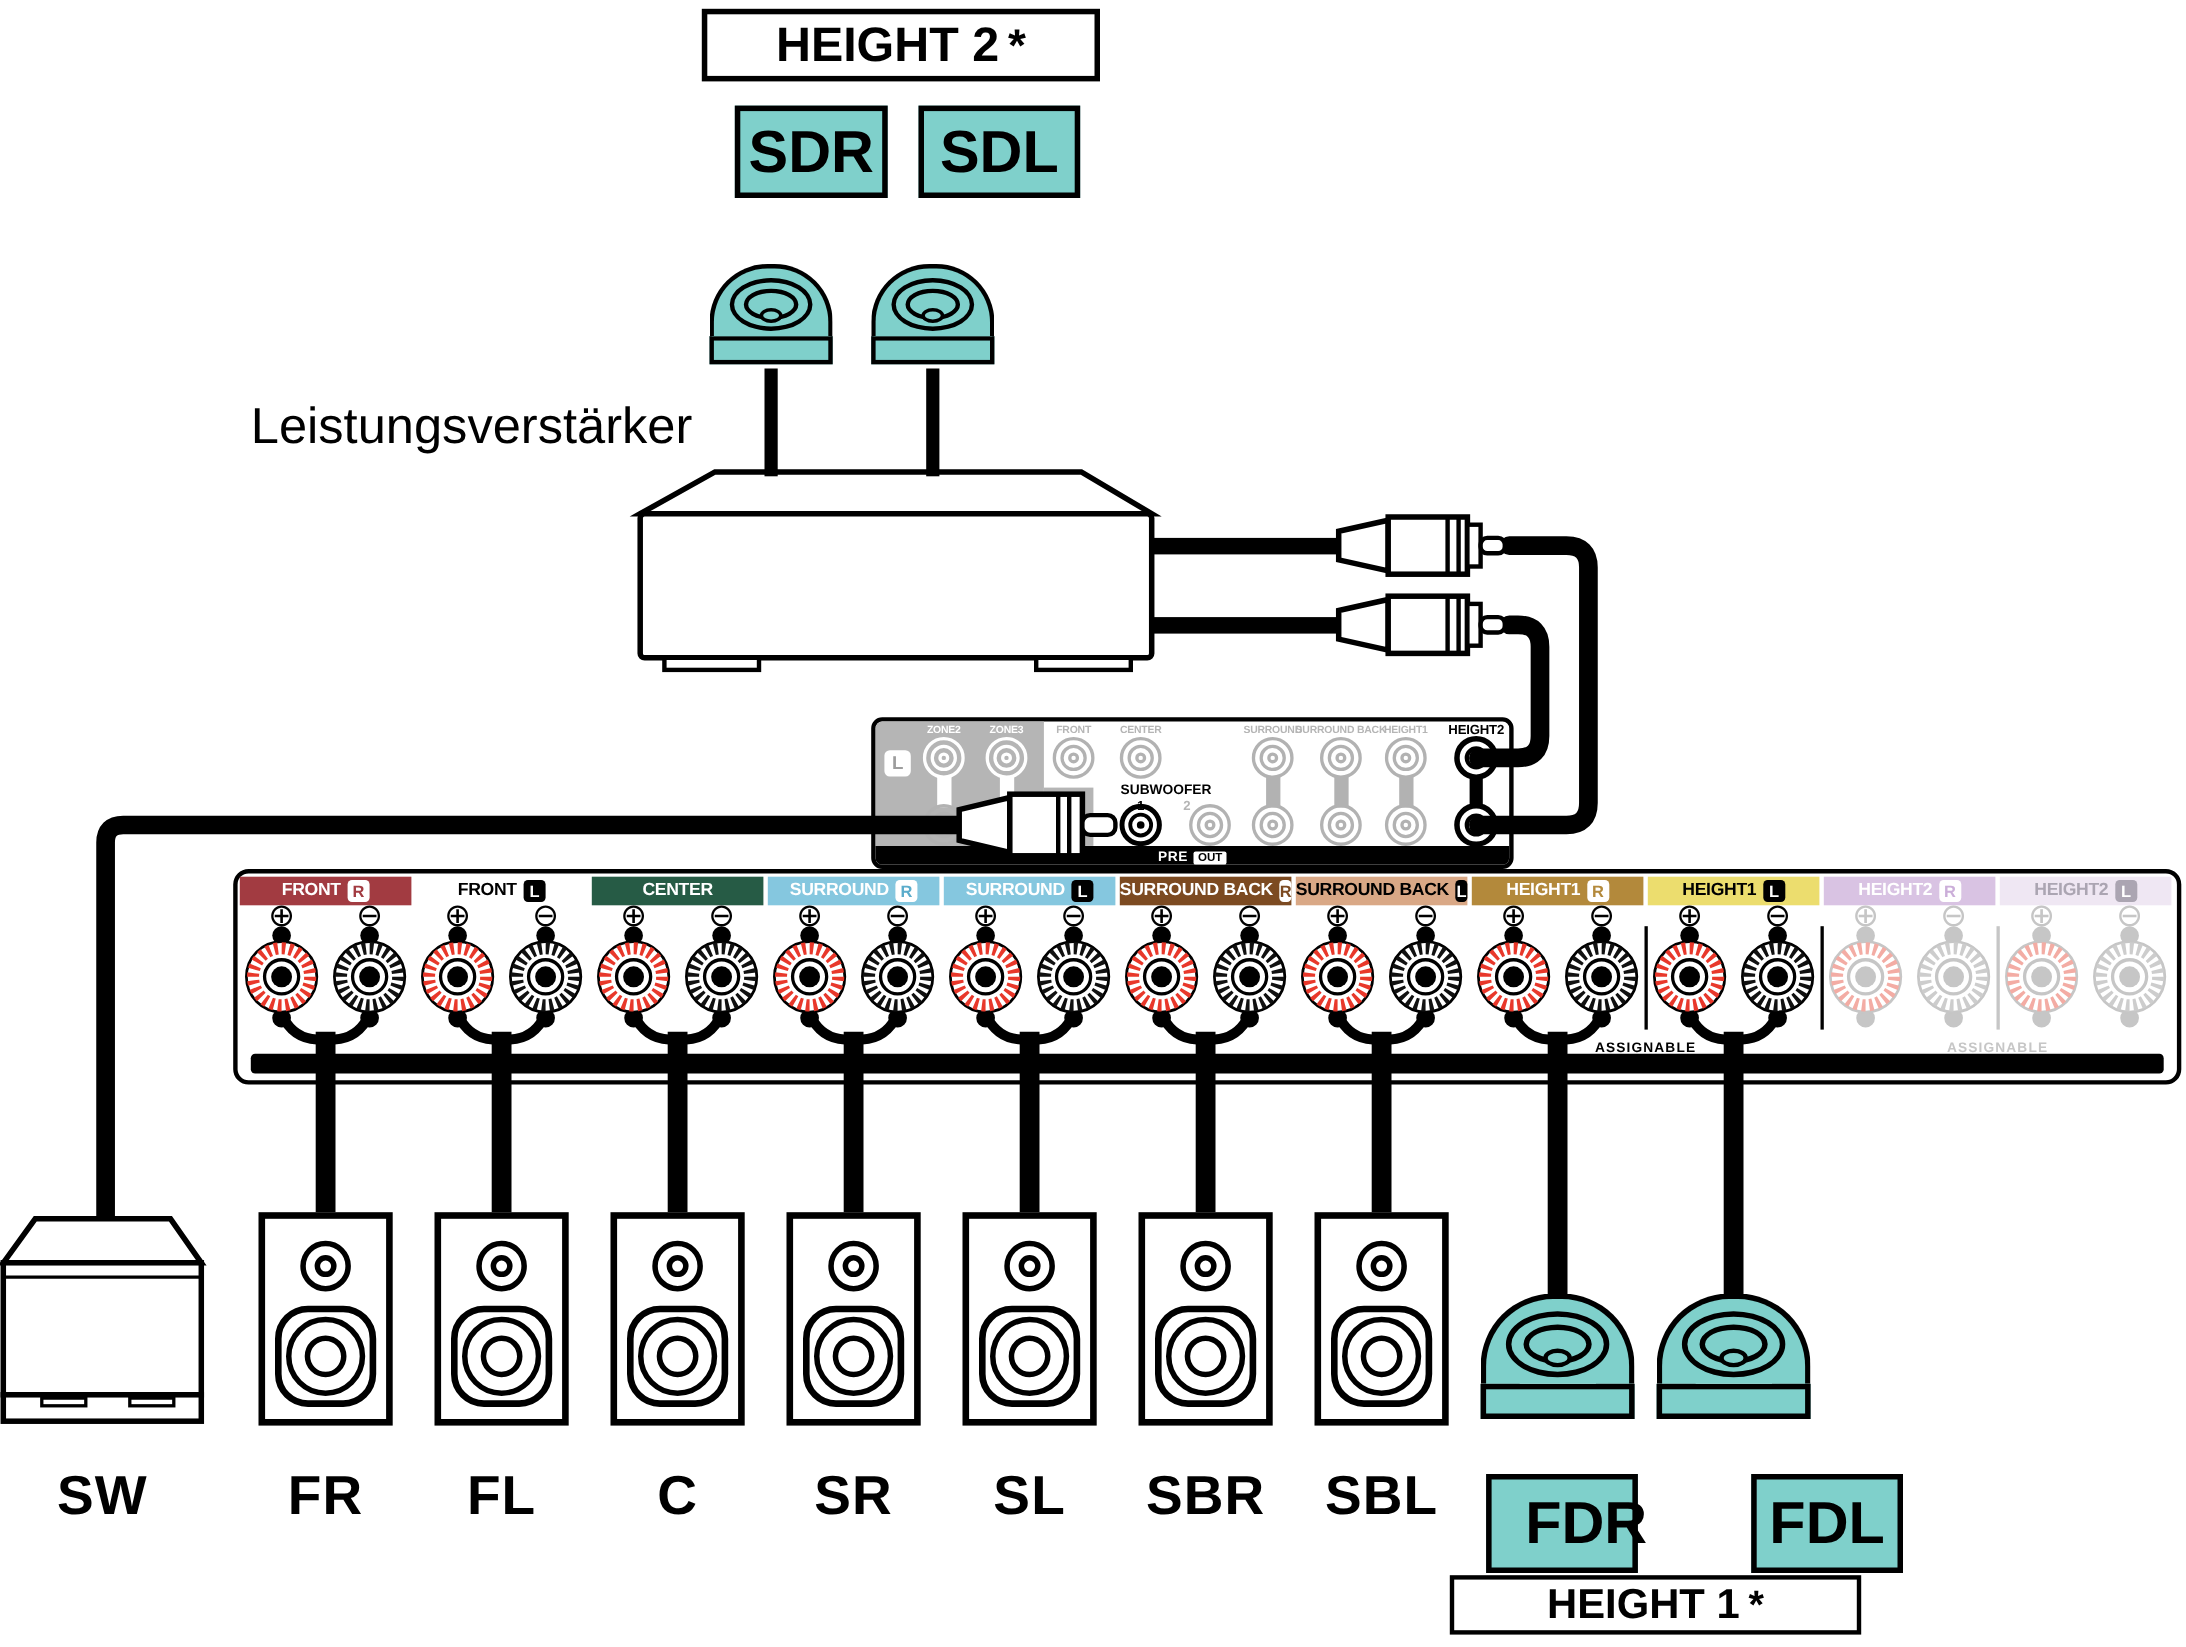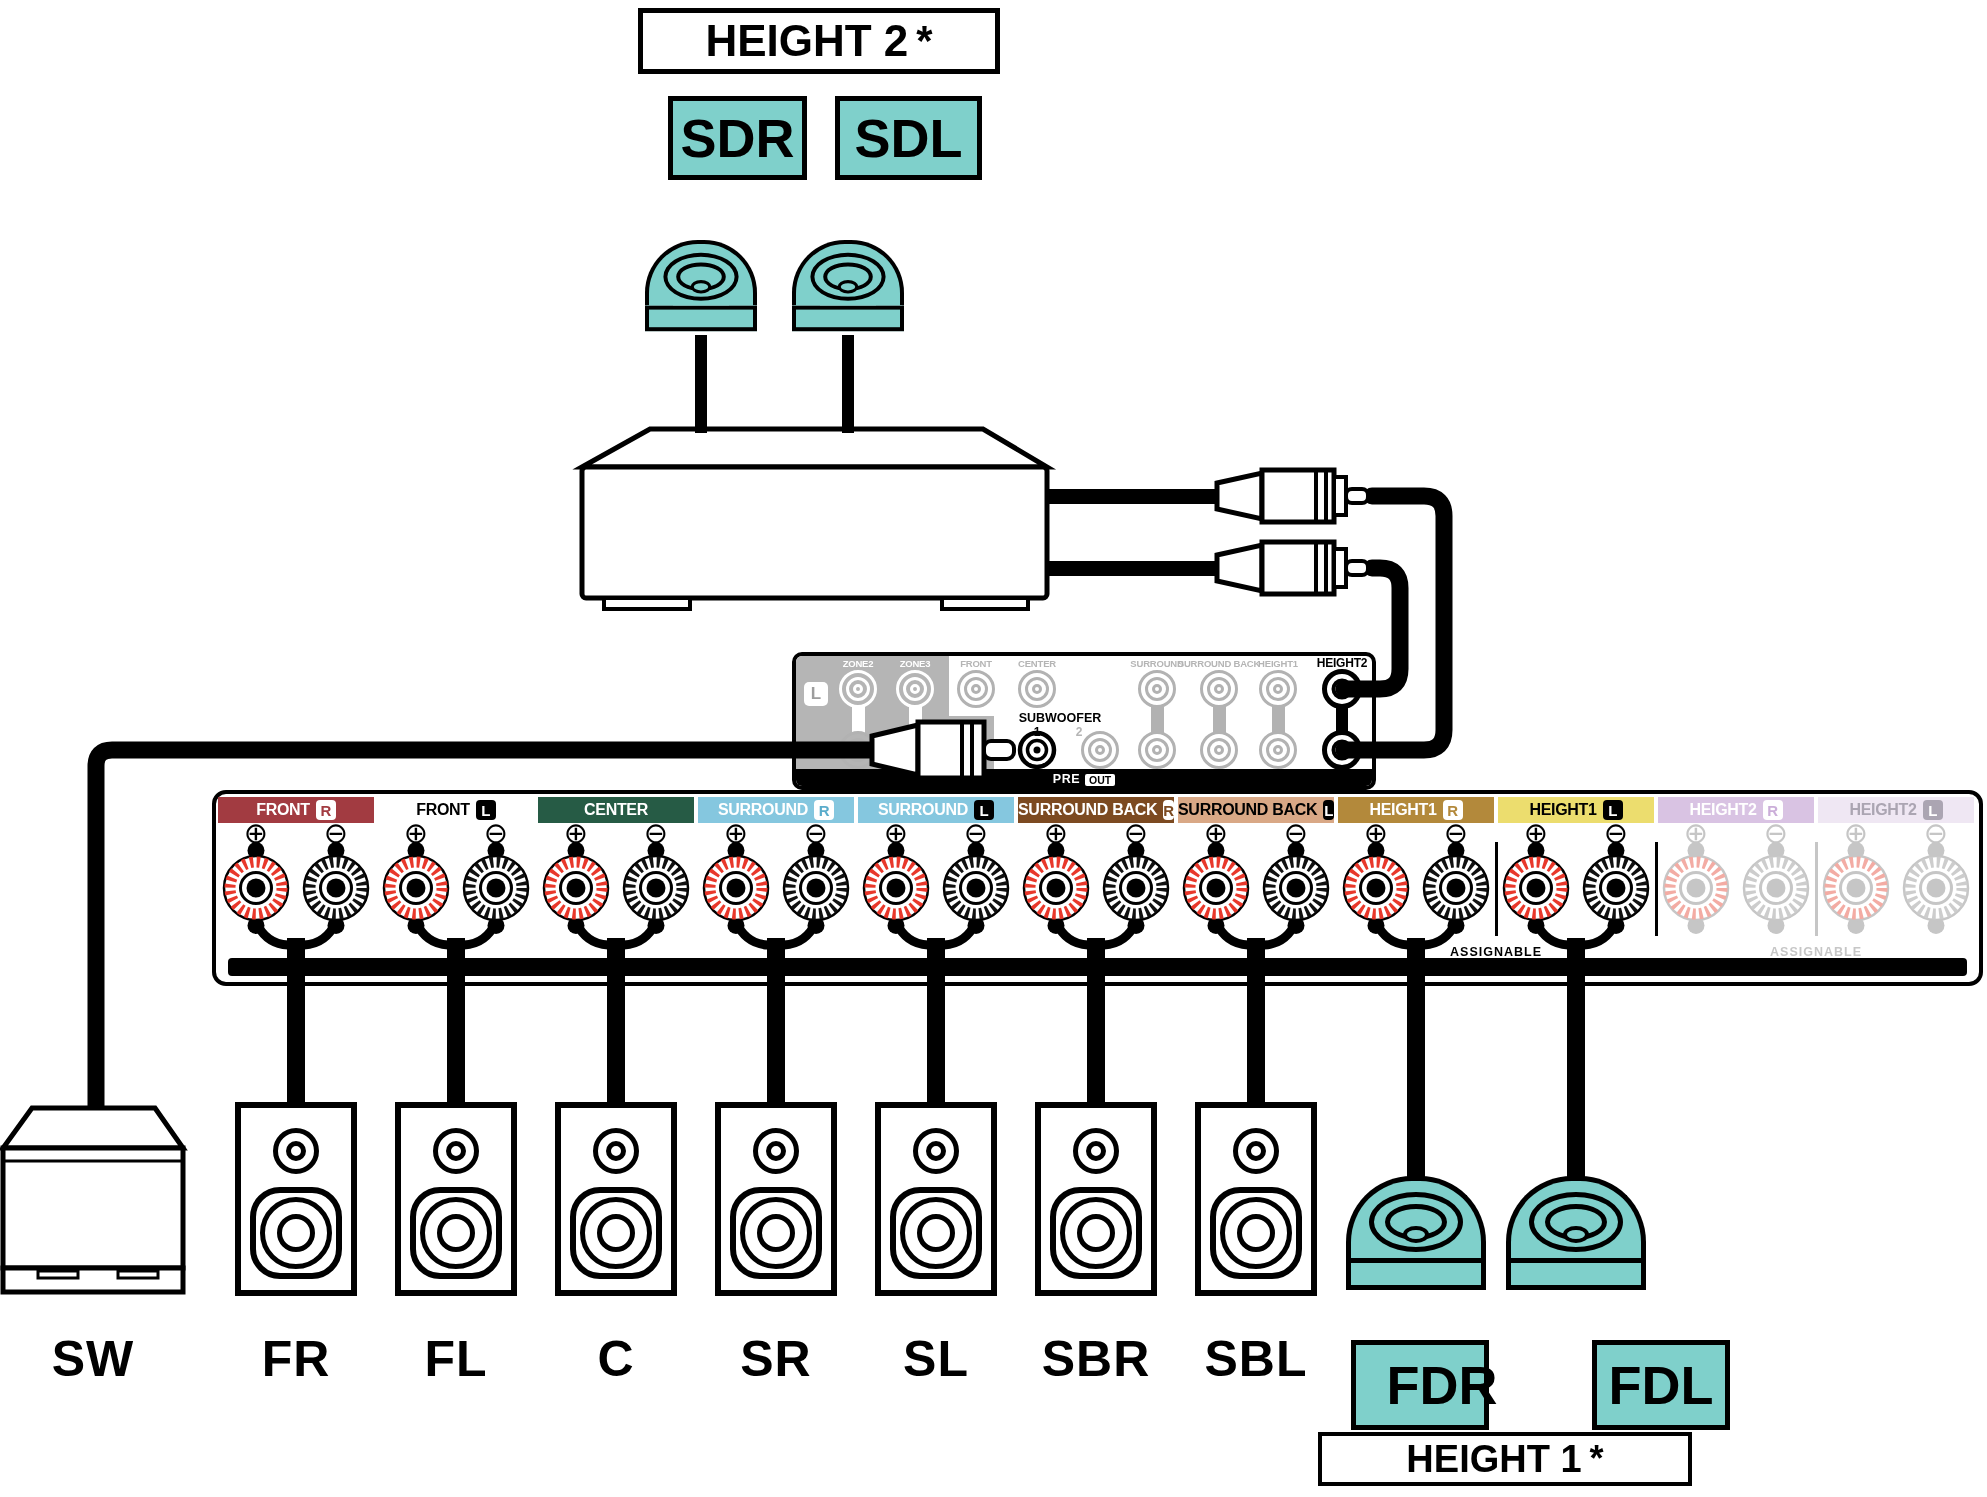--- a/index.html
+++ b/index.html
@@ -73,20 +73,21 @@
   <div class="titlebox" style="left:638px;top:8px;width:362px;height:66px;font-size:44px;">
     <span>HEIGHT 2</span>
       <span class="ast">*</span>
   </div>
 
   <div id="topTags" class="abs">
       <div class="tealtag" style="left: 668px; top: 96px; width: 139px; height: 84px; font-size: 54px;">SDR</div>
       <div class="tealtag" style="left: 835px; top: 96px; width: 147px; height: 84px; font-size: 54px;">SDL</div>
     </div>
 
+  <div class="amp-label" style="left:228px;top:360px;">Leistungsverstärker</div>
 
   <svg class="wires" width="1987" height="1497" viewBox="0 0 1987 1497">
 
     <g>
       <polygon points="582,467 650,429 983,429 1047,467" fill="#fff" stroke="#000" stroke-width="5"></polygon>
       <rect x="582" y="467" width="465" height="131" fill="#fff" stroke="#000" stroke-width="5" rx="4"></rect>
       <rect x="604" y="598" width="86" height="11" fill="#fff" stroke="#000" stroke-width="4"></rect>
       <rect x="942" y="598" width="86" height="11" fill="#fff" stroke="#000" stroke-width="4"></rect>
     </g>
 

